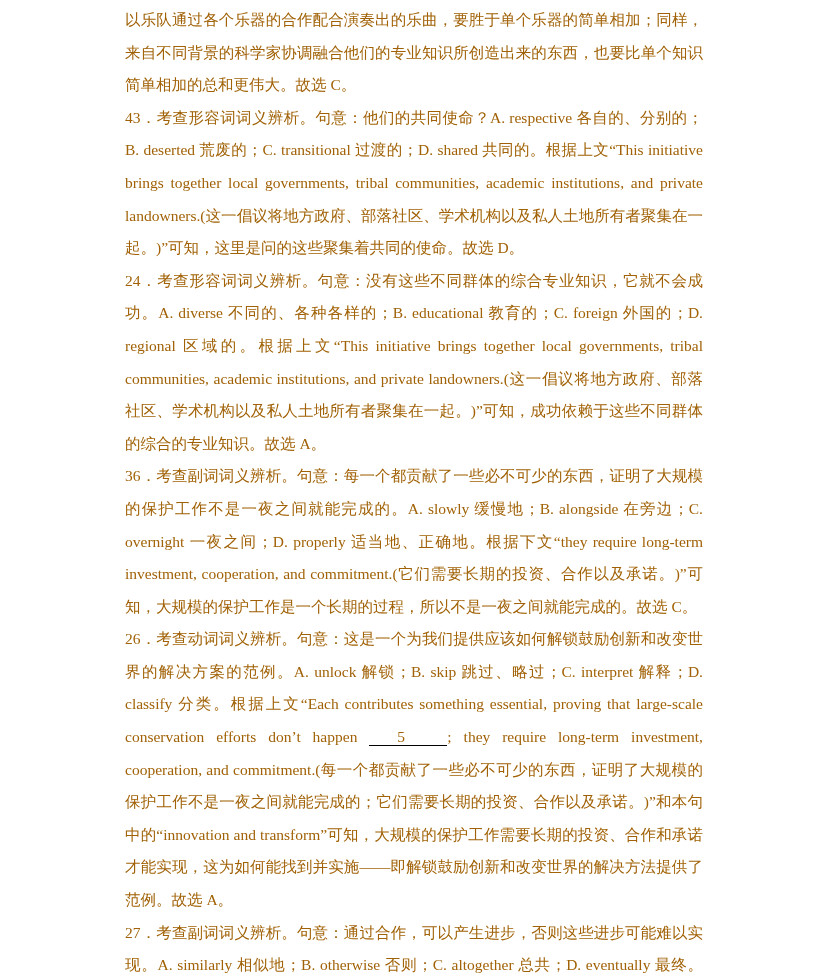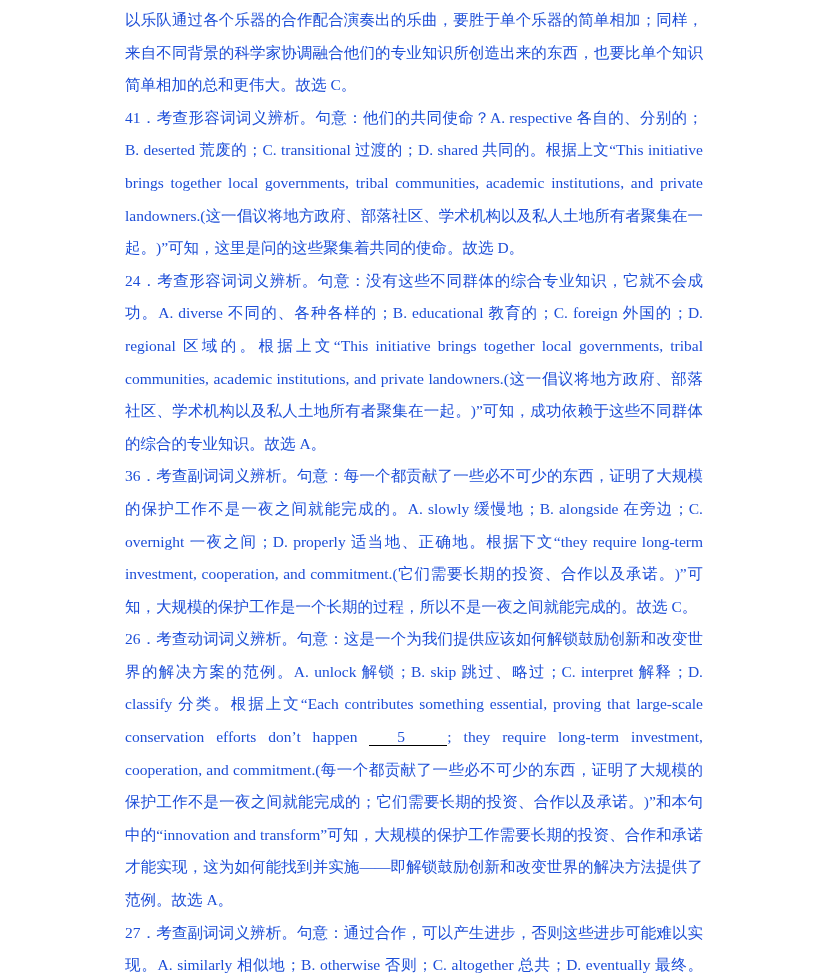--- a/index.html
+++ b/index.html
@@ -12,21 +12,21 @@
     height: 973px;
     overflow: hidden;
     position: relative;
   }
   .page {
     box-sizing: border-box;
     width: 827px;
     height: 973px;
     padding: 4px 124px 0 125px;
     background: #ffffff;
-    color: #1d4ed8;
+    color: #a16207;
     font-family: "Liberation Serif", "DejaVu Serif", serif;
     font-size: 15.5px;
     line-height: 32.6px;
     overflow: hidden;
   }
   .para {
     margin: 0;
     text-align: justify;
     text-align-last: left;
     text-justify: inter-ideograph;
@@ -42,21 +42,21 @@
   }
 </style>
 </head>
 <body>
 
 <div class="page">
   <p class="para">
     <span>以乐队通过各个乐器的合作配合演奏出的乐曲，要胜于单个乐器的简单相加；同样，来自不同背景的科学家协调融合他们的专业知识所创造出来的东西，也要比单个知识简单相加的总和更伟大。故选 C。</span>
   </p>
   <p class="para">
-    <span>41．考查形容词词义辨析。句意：他们的共同使命？A. respective 各自的、分别的；B. deserted 荒废的；C. transitional 过渡的；D. shared 共同的。根据上文“This initiative brings together local governments, tribal communities, academic institutions, and private landowners.(这一倡议将地方政府、部落社区、学术机构以及私人土地所有者聚集在一起。)”可知，这里是问的这些聚集着共同的使命。故选 D。</span>
+    <span>43．考查形容词词义辨析。句意：他们的共同使命？A. respective 各自的、分别的；B. deserted 荒废的；C. transitional 过渡的；D. shared 共同的。根据上文“This initiative brings together local governments, tribal communities, academic institutions, and private landowners.(这一倡议将地方政府、部落社区、学术机构以及私人土地所有者聚集在一起。)”可知，这里是问的这些聚集着共同的使命。故选 D。</span>
   </p>
   <p class="para">
     <span>24．考查形容词词义辨析。句意：没有这些不同群体的综合专业知识，它就不会成功。A. diverse 不同的、各种各样的；B. educational 教育的；C. foreign 外国的；D. regional 区域的。根据上文“This initiative brings together local governments, tribal communities, academic institutions, and private landowners.(这一倡议将地方政府、部落社区、学术机构以及私人土地所有者聚集在一起。)”可知，成功依赖于这些不同群体的综合的专业知识。故选 A。</span>
   </p>
   <p class="para">
     <span>36．考查副词词义辨析。句意：每一个都贡献了一些必不可少的东西，证明了大规模的保护工作不是一夜之间就能完成的。A. slowly 缓慢地；B. alongside 在旁边；C. overnight 一夜之间；D. properly 适当地、正确地。根据下文“they require long-term investment, cooperation, and commitment.(它们需要长期的投资、合作以及承诺。)”可知，大规模的保护工作是一个长期的过程，所以不是一夜之间就能完成的。故选 C。</span>
   </p>
   <p class="para">
     <span>26．考查动词词义辨析。句意：这是一个为我们提供应该如何解锁鼓励创新和改变世界的解决方案的范例。A. unlock 解锁；B. skip 跳过、略过；C. interpret 解释；D. classify 分类。根据上文“Each contributes something essential, proving that large-scale conservation efforts don’t happen </span><span class="blank">5</span><span>; they require long-term investment, cooperation, and commitment.(每一个都贡献了一些必不可少的东西，证明了大规模的保护工作不是一夜之间就能完成的；它们需要长期的投资、合作以及承诺。)”和本句中的“innovation and transform”可知，大规模的保护工作需要长期的投资、合作和承诺才能实现，这为如何能找到并实施——即解锁鼓励创新和改变世界的解决方法提供了范例。故选 A。</span>
   </p>

